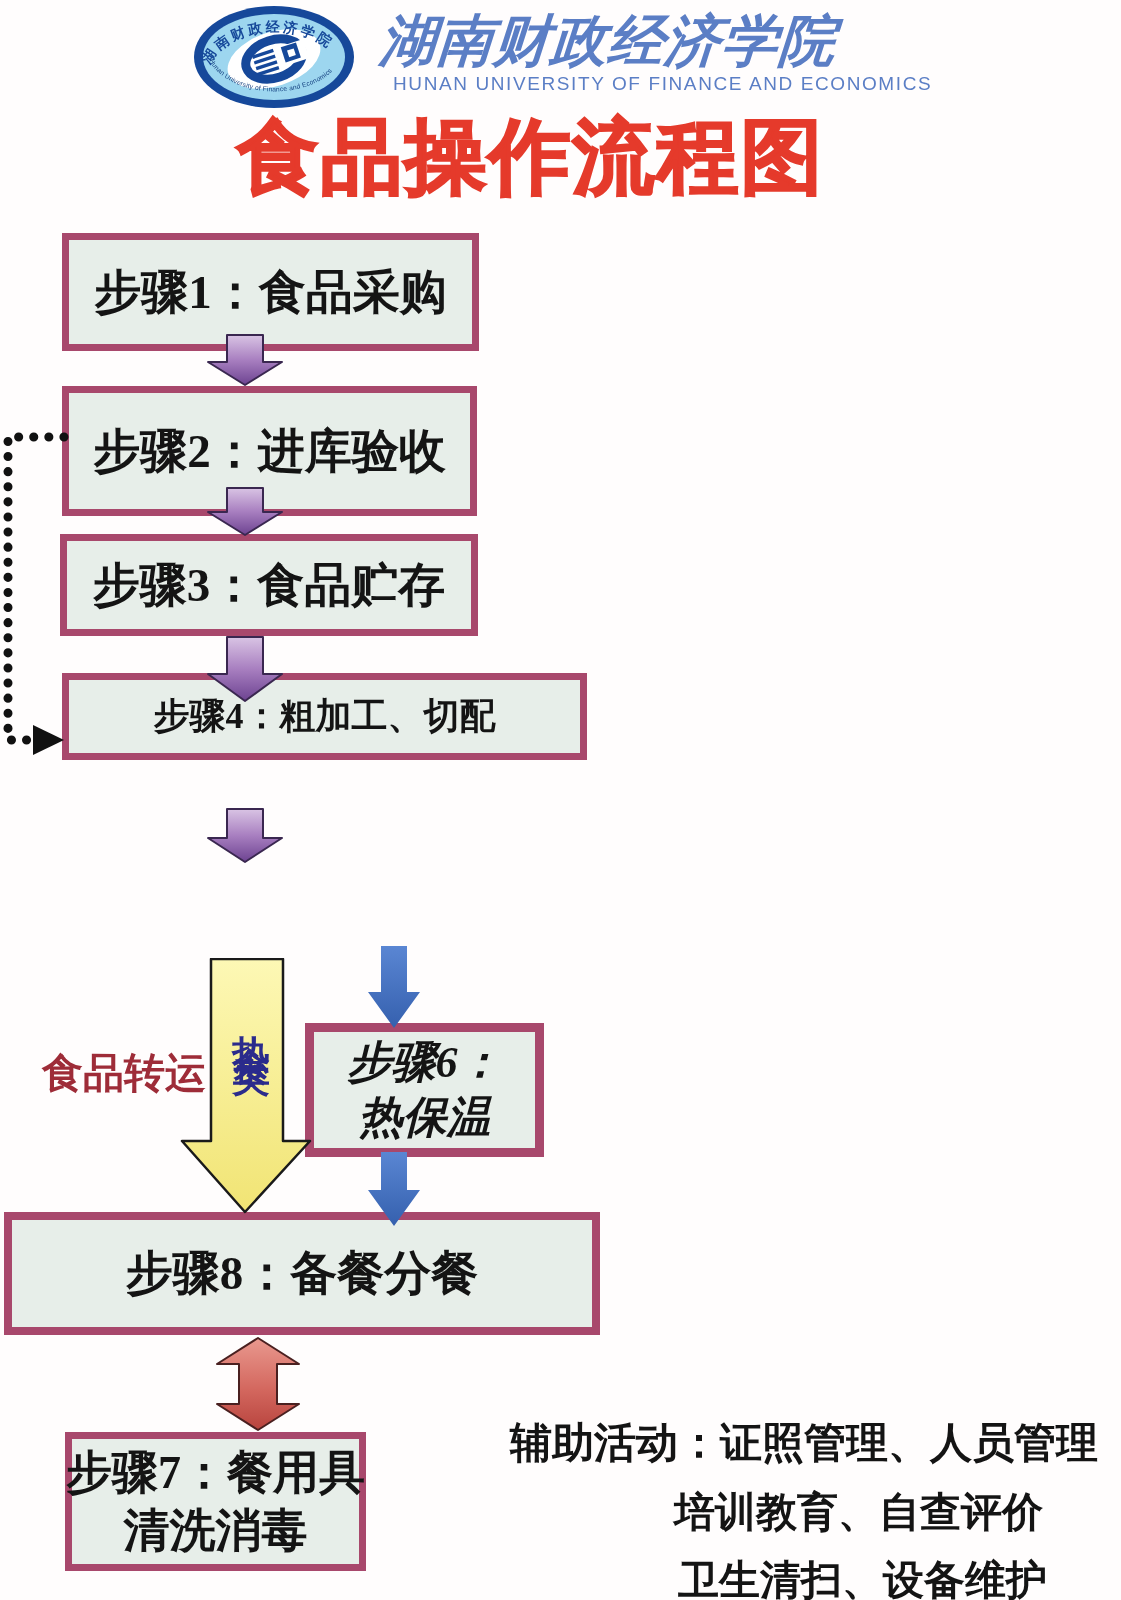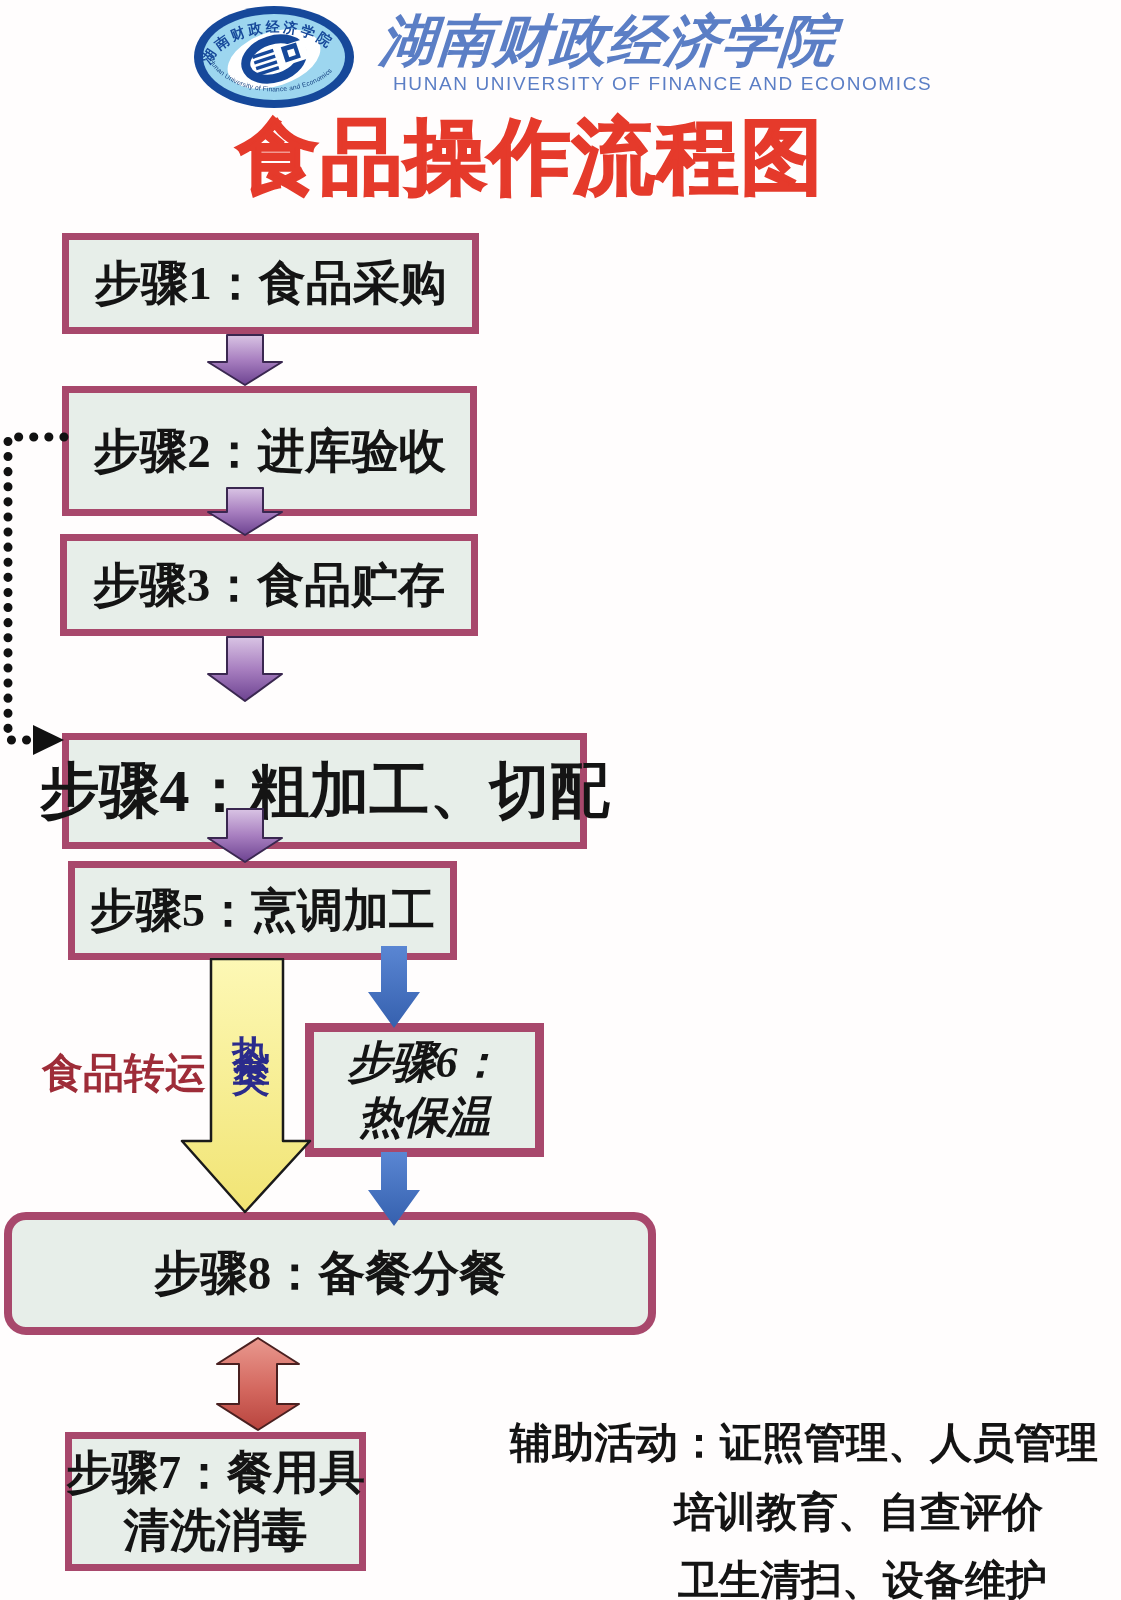--- a/index.html
+++ b/index.html
@@ -28,27 +28,27 @@
     -webkit-text-stroke:2px var(--title-red,#e53a2b);
   }
   
   .box{
     position:absolute;box-sizing:border-box;
     background:var(--box-fill,#e7eee9);
     border:7px solid var(--box-border,#a8486c);
     display:flex;align-items:center;justify-content:center;flex-direction:column;
     color:var(--text-black,#141414);font-weight:700;white-space:nowrap;
   }
-  .b1{left:62px;top:233px;width:417px;height:101px;font-size:47px;}
+  .b1{left:62px;top:233px;width:417px;height:118px;font-size:47px;}
   .b2{left:62px;top:386px;width:415px;height:130px;font-size:47px;}
   .b3{left:60px;top:534px;width:418px;height:102px;font-size:47px;}
-  .b4{left:62px;top:733px;width:525px;height:116px;font-size:60px;}
+  .b4{left:62px;top:673px;width:525px;height:87px;font-size:36px;}
   .b5{left:68px;top:861px;width:389px;height:99px;font-size:46px;}
   .b6{left:305px;top:1023px;width:239px;height:134px;font-size:44px;border-width:9px;line-height:55px;font-style:italic;}
-  .b8{left:4px;top:1212px;width:652px;height:123px;font-size:47px;border-width:8px;border-radius:22px;}
+  .b8{left:4px;top:1212px;width:596px;height:123px;font-size:47px;border-width:8px;}
   .b7{left:65px;top:1432px;width:301px;height:139px;font-size:46px;line-height:58px;}
   
   .arr{position:absolute;}
   
   .food-transfer{
     position:absolute;left:42px;top:1046px;font-size:41px;font-weight:700;
     color:var(--food-transfer-red,#9e2c38);white-space:nowrap;
   }
   .hot-food{
     position:absolute;left:225px;top:1006px;
@@ -124,23 +124,20 @@
   </div>
   <div class="box b2">
     <span>步骤2：进库验收</span>
   </div>
   <div class="box b3">
     <span>步骤3：食品贮存</span>
   </div>
   <div class="box b4">
     <span>步骤4：粗加工、切配</span>
   </div>
-  <div class="box b5">
-    <span>步骤5：烹调加工</span>
-  </div>
   <div class="box b6">
     <span>步骤6：</span>
     <span>热保温</span>
   </div>
   <div class="box b8">
     <span>步骤8：备餐分餐</span>
   </div>
   <div class="box b7">
     <span>步骤7：餐用具</span>
     <span>清洗消毒</span>

